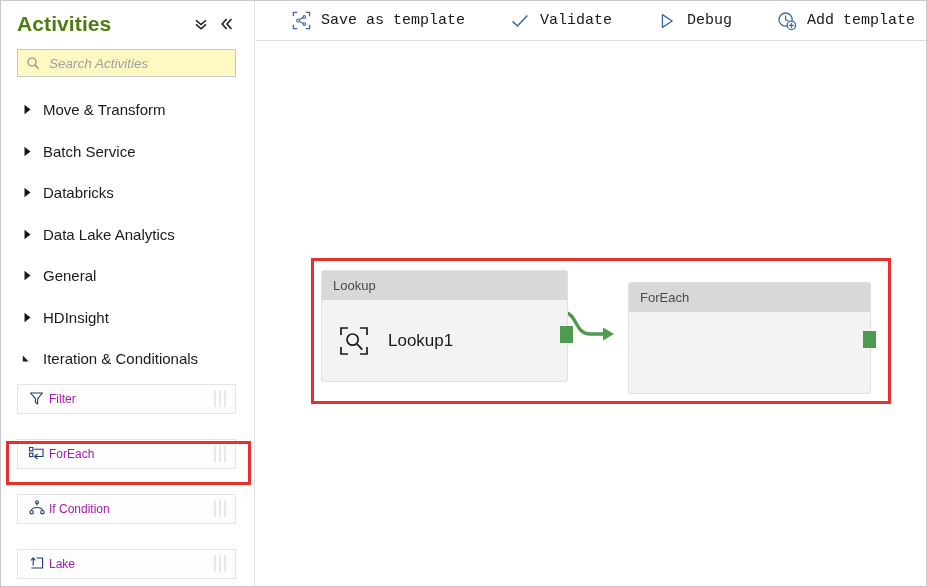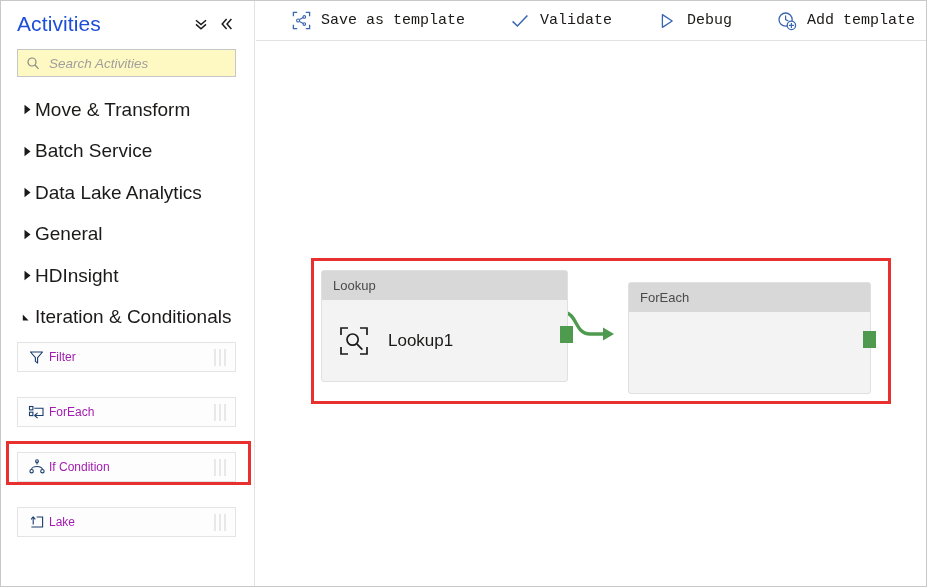--- a/index.html
+++ b/index.html
@@ -38,22 +38,22 @@
   }
   .panel-header {
     position: relative;
     height: 46px;
     display: flex;
     align-items: center;
     padding: 0 14px 0 16px;
   }
   .panel-title {
     font-size: 21px;
-    font-weight: 400;
-    color: #1d4ed8;
+    font-weight: 700;
+    color: #4d7c0f;
     letter-spacing: 0.1px;
     flex: 1;
   }
   .hdr-icon {
     width: 26px;
     height: 26px;
     display: flex;
     align-items: center;
     justify-content: center;
     color: #1b1a19;
@@ -101,22 +101,22 @@
   }
   .cat-arrow {
     width: 16px;
     height: 16px;
     display: flex;
     align-items: center;
     justify-content: center;
     flex: 0 0 auto;
   }
   .cat-label {
-    margin-left: 0;
-    font-size: 19px;
+    margin-left: 8px;
+    font-size: 15px;
     color: #1b1a19;
     white-space: nowrap;
   }
 
   .act-list {
     margin-top: 2px;
   }
   .act-wrap {
     position: relative;
     height: 51px;
@@ -332,20 +332,28 @@
 
       <div class="cat-row">
         <span class="cat-arrow">
           <svg width="9" height="11" viewBox="0 0 9 11">
               <path d="M1.5 0.8 L7.5 5.5 L1.5 10.2 Z" fill="#1b1a19"></path>
             </svg>
         </span>
         <span class="cat-label">Batch Service</span>
       </div>
 
+      <div class="cat-row">
+        <span class="cat-arrow">
+          <svg width="9" height="11" viewBox="0 0 9 11">
+              <path d="M1.5 0.8 L7.5 5.5 L1.5 10.2 Z" fill="#1b1a19"></path>
+            </svg>
+        </span>
+        <span class="cat-label">Databricks</span>
+      </div>
 
       <div class="cat-row">
         <span class="cat-arrow">
           <svg width="9" height="11" viewBox="0 0 9 11">
               <path d="M1.5 0.8 L7.5 5.5 L1.5 10.2 Z" fill="#1b1a19"></path>
             </svg>
         </span>
         <span class="cat-label">Data Lake Analytics</span>
       </div>
 

